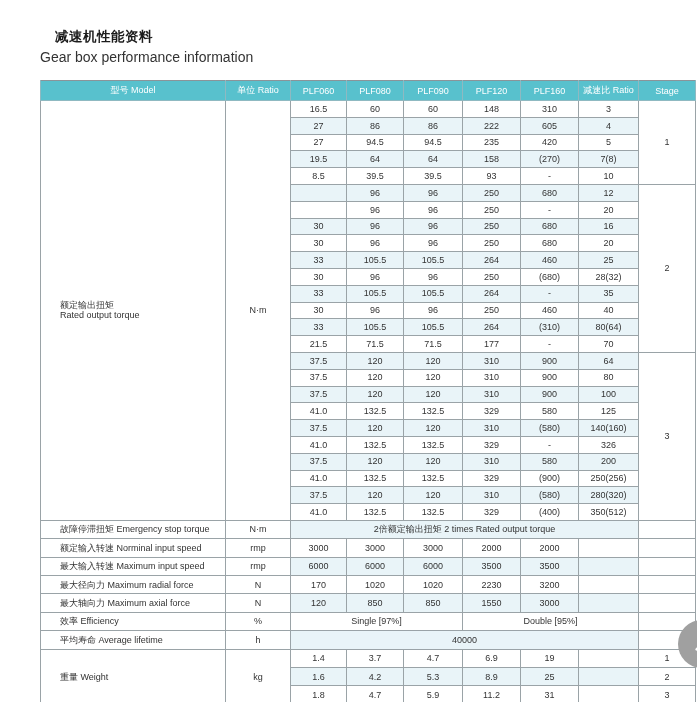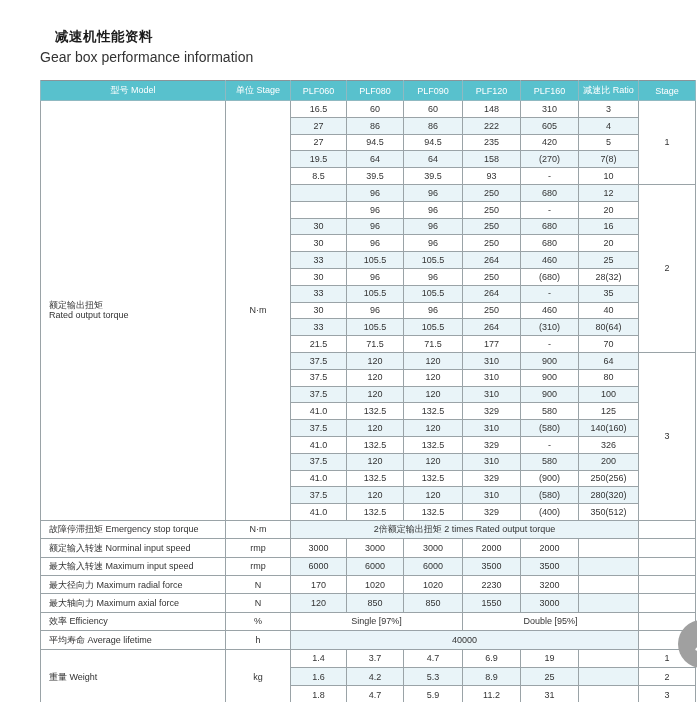--- a/index.html
+++ b/index.html
@@ -25,21 +25,21 @@
     background: #58c1cd; color: #ffffff; font-weight: normal;
     font-size: 9px; height: 20px; padding: 0;
     border: 1px solid #8fb9c1; border-top: none;
   }
   table.perf td {
     border: 1px solid #9aa3a7;
     font-size: 9px; color: #333333; text-align: center;
     padding: 0 2px; height: 16.8px; line-height: 1.15;
     overflow: hidden; white-space: nowrap;
   }
-  table.perf td.label-cell { text-align: left; padding-left: 8px; white-space: normal; }
+  table.perf td.label-cell { text-align: left; padding-left: 19px; white-space: normal; }
   table.perf td.tint { background: #e9f4f8; }
   table.perf tr.spec td { height: 18.4px; }
   .fab {
     position: absolute; left: 678px; top: 620px; width: 48px; height: 48px;
     border-radius: 50%; background: #a0a0a0;
     display: flex; align-items: center; justify-content: center;
     cursor: pointer;
   }
   .fab svg { width: 26px; height: 26px; }
 </style>
@@ -58,21 +58,21 @@
         <col style="width:57px">
         <col style="width:59px">
       <col style="width:58px">
         <col style="width:58px">
       <col style="width:60px">
         <col style="width:57px">
     </colgroup>
     <thead>
       <tr id="head-row">
           <th>型号 Model</th>
-          <th>单位 Stage</th>
+          <th>单位 Ratio</th>
           <th>PLF060</th>
           <th>PLF080</th>
           <th>PLF090</th>
           <th>PLF120</th>
           <th>PLF160</th>
           <th>减速比 Ratio</th>
           <th>Stage</th>
         </tr>
     </thead>
     <tbody id="table-body">

